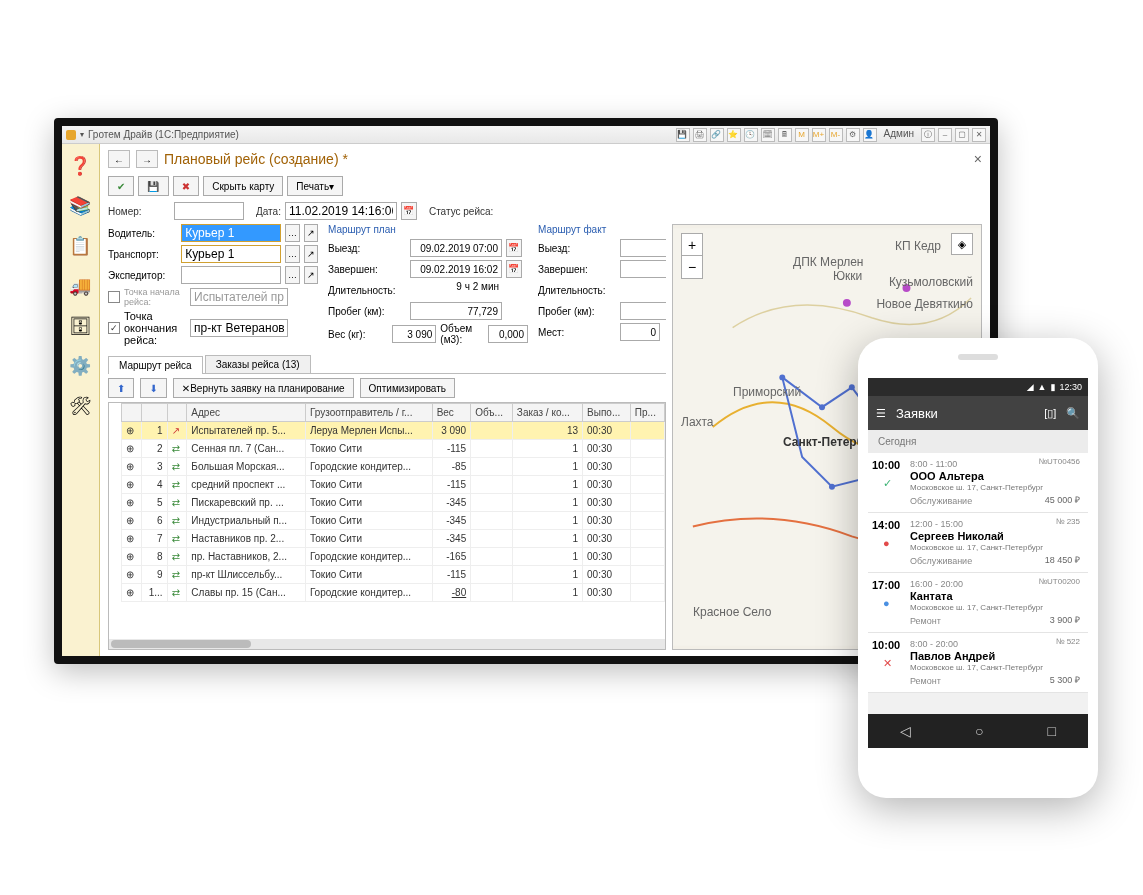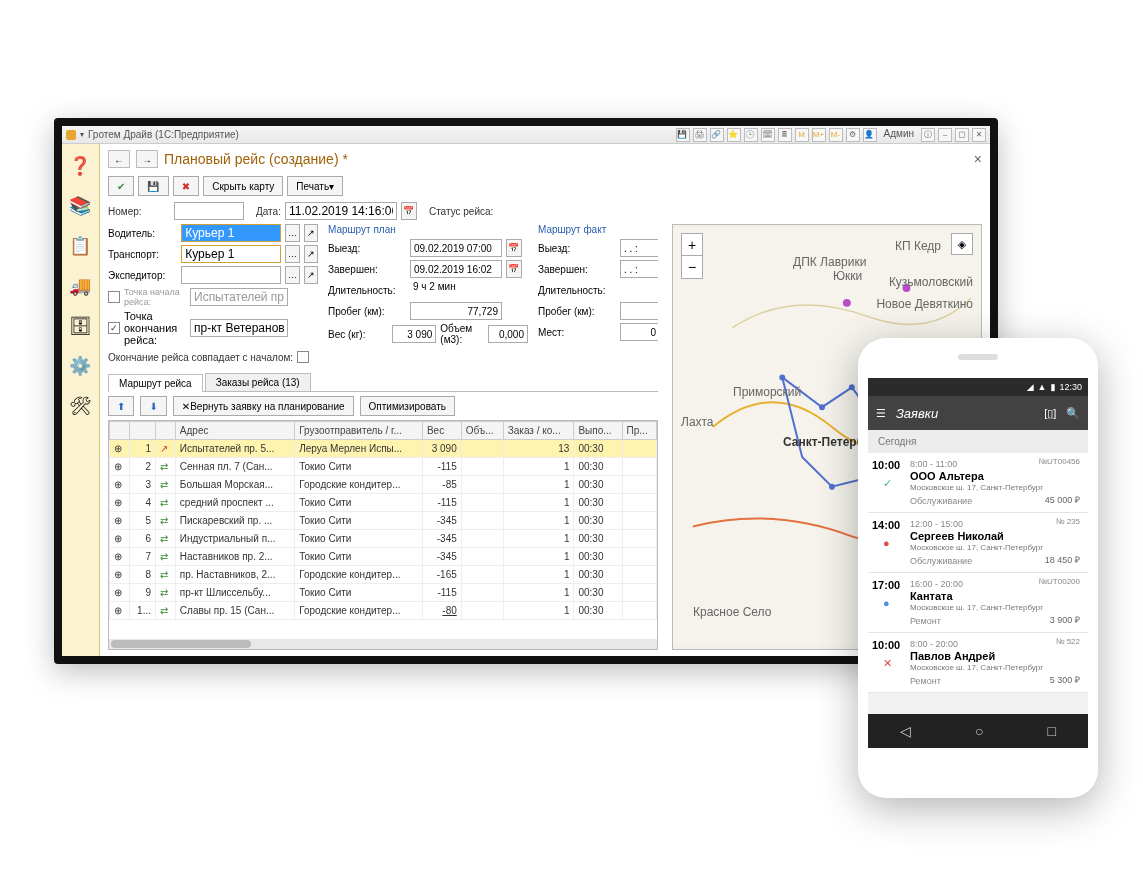--- a/index.html
+++ b/index.html
@@ -38,64 +38,64 @@
 .input-btn { width: 16px; height: 18px; border: 1px solid #aaa; background: #f5f5f5; font-size: 9px; display: flex; align-items: center; justify-content: center; }
 
 .main-cols { display: flex; gap: 10px; }
 .left-col { width: 210px; }
 .mid-col { width: 200px; }
 .right-col-form { width: 190px; }
 .section-head { color: #2a5db0; font-size: 10px; margin-bottom: 4px; }
 .field-pair { display: flex; align-items: center; margin-bottom: 3px; gap: 4px; }
 .field-pair label { width: 78px; font-size: 10px; }
 .field-pair .val { border: 1px solid #aaa; height: 18px; width: 92px; padding: 0 3px; font-size: 10px; text-align: right; }
-.field-pair .val.center { text-align: left; }
+.field-pair .val.center { text-align: right; }
 .checkbox { width: 12px; height: 12px; border: 1px solid #888; display: inline-block; }
 .checkbox.checked::after { content: "✓"; font-size: 9px; color: #333; position: relative; left: 1px; top: -2px; }
 
 .tabs { display: flex; border-bottom: 1px solid #bbb; margin-top: 6px; }
 .tab { padding: 3px 10px; border: 1px solid #bbb; border-bottom: none; background: #f0f0f0; font-size: 10px; margin-right: 2px; }
 .tab.active { background: #fff; position: relative; top: 1px; }
 
 .grid-toolbar { display: flex; gap: 6px; align-items: center; margin: 4px 0; }
-.grid-wrap { flex: 1; border: 1px solid #bbb; overflow: hidden; position: relative; }
+.grid-wrap { flex: 1; border: 1px solid #bbb; overflow: hidden; position: relative; padding-left: 12px; }
 table.grid { width: 100%; border-collapse: collapse; font-size: 10px; }
 table.grid th { background: #f4f4f4; border: 1px solid #ccc; padding: 3px 4px; text-align: left; font-weight: normal; color: #444; }
 table.grid td { border: 1px solid #eee; padding: 3px 4px; color: #333; }
 table.grid tr.sel td { background: #fff3b0; }
 .grid-scroll { position: absolute; bottom: 0; left: 0; right: 0; height: 10px; background: #e8e8e8; }
 .grid-thumb { position: absolute; left: 2px; top: 1px; height: 8px; width: 140px; background: #bbb; border-radius: 4px; }
 
 .map-panel { width: 310px; margin-left: 6px; border: 1px solid #bbb; background: #f3f0e8; position: relative; overflow: hidden; }
 .map-svg { width: 100%; height: 100%; }
 .zoom-ctrl { position: absolute; top: 8px; left: 8px; width: 22px; background: #fff; border: 1px solid #aaa; }
 .zoom-btn { height: 22px; border-bottom: 1px solid #aaa; display: flex; align-items: center; justify-content: center; font-size: 14px; }
 .layers-btn { position: absolute; top: 8px; right: 8px; width: 22px; height: 22px; background: #fff; border: 1px solid #aaa; display: flex; align-items: center; justify-content: center; }
 .map-label { position: absolute; font-size: 12px; color: #666; }
 
 
 .phone { position: absolute; left: 858px; top: 338px; width: 240px; height: 460px; background: #fff; border-radius: 28px; box-shadow: 0 10px 40px rgba(0,0,0,0.3); padding: 40px 10px 50px 10px; }
 .phone::before { content: ""; position: absolute; top: 16px; left: 50%; transform: translateX(-50%); width: 40px; height: 6px; background: #ddd; border-radius: 3px; }
 .phone-screen { width: 100%; height: 100%; background: #f1f1f1; overflow: hidden; display: flex; flex-direction: column; }
 .status-bar { height: 18px; background: #2b2b2b; display: flex; align-items: center; justify-content: flex-end; padding: 0 6px; gap: 4px; color: #fff; font-size: 9px; }
 .app-bar { height: 34px; background: #424242; display: flex; align-items: center; padding: 0 8px; color: #fff; gap: 10px; }
-.app-bar .title { font-size: 13px; flex: 1; font-style: italic; }
+.app-bar .title { font-size: 13px; flex: 1; }
 .section-label { padding: 6px 10px; font-size: 10px; color: #777; background: #ececec; }
 .card { background: #fff; padding: 6px 8px 6px 42px; border-bottom: 1px solid #e4e4e4; position: relative; }
 .card .time { position: absolute; left: 4px; top: 6px; font-size: 11px; font-weight: bold; }
 .card .status-dot { position: absolute; left: 15px; top: 24px; font-size: 11px; }
 .card .range { font-size: 9px; color: #888; }
 .card .num { position: absolute; right: 8px; top: 4px; font-size: 8px; color: #888; }
 .card .name { font-size: 11px; font-weight: bold; margin: 1px 0; }
 .card .addr { font-size: 8px; color: #777; }
 .card .type { font-size: 9px; color: #888; margin-top: 4px; display: inline-block; }
 .card .price { position: absolute; right: 8px; bottom: 6px; font-size: 9px; color: #666; }
 .nav-bar { height: 34px; background: #222; display: flex; align-items: center; justify-content: space-around; color: #ccc; font-size: 14px; margin-top: auto; }
 
-.content-lower { display: flex; flex: 1; overflow: hidden; gap: 8px; }
+.content-lower { display: flex; flex: 1; overflow: hidden; }
 .content-left-lower { flex: 1; display: flex; flex-direction: column; overflow: hidden; }
 </style>
 </head>
 <body>
 
 <div class="window">
   <div class="titlebar">
     <div class="titlebar-left">
       <span class="titlebar-icon"></span>
       <span style="font-size:8px;">▾</span>
@@ -238,24 +238,20 @@
                   <label>Пробег (км):</label>
                   <input class="val" value="0,000" style="">
                 </div>
               <div class="field-pair">
                   <label>Мест:</label>
                   <input class="val" style="width: 40px;" value="0">
                 </div>
             </div>
           </div>
 
-          <div class="form-row" style="margin-top:2px;">
-            <span>Окончание рейса совпадает с началом:</span>
-            <span class="checkbox"></span>
-          </div>
 
           <div class="tabs">
             <div class="tab active">Маршрут рейса</div>
             <div class="tab">Заказы рейса (13)</div>
           </div>
 
           <div class="grid-toolbar">
             <button class="tool-btn" style="color:#36c;">⬆</button>
             <button class="tool-btn" style="color:#36c;">⬇</button>
             <button class="tool-btn">✕ <span>Вернуть заявку на планирование</span></button>
@@ -422,21 +418,21 @@
               <circle cx="160" cy="260" r="3" fill="#5070d0"></circle>
             <circle cx="235" cy="60" r="4" fill="#b74bc8"></circle>
               <circle cx="175" cy="75" r="4" fill="#b74bc8"></circle>
           </svg>
           <div class="zoom-ctrl">
             <div class="zoom-btn">+</div>
             <div class="zoom-btn" style="border-bottom:none;">−</div>
           </div>
           <div class="layers-btn">◈</div>
           <span class="map-label" style="top:14px;right:40px;">КП Кедр</span>
-          <span class="map-label" style="top:30px;left:120px;">ДПК Лаврики</span>
+          <span class="map-label" style="top:30px;left:120px;">ДПК Мерлен</span>
           <span class="map-label" style="top:44px;left:160px;">Юкки</span>
           <span class="map-label" style="top:50px;right:8px;">Кузьмоловский</span>
           <span class="map-label" style="top:72px;right:8px;">Новое Девяткино</span>
           <span class="map-label" style="top:190px;left:8px;">Лахта</span>
           <span class="map-label" style="top:210px;left:110px;font-weight:bold;color:#333;">Санкт-Петербург</span>
           <span class="map-label" style="top:160px;left:60px;">Приморский</span>
           <span class="map-label" style="top:380px;left:20px;">Красное Село</span>
           <span class="map-label" style="bottom:6px;right:30px;">Тосно</span>
         </div>
       </div>

